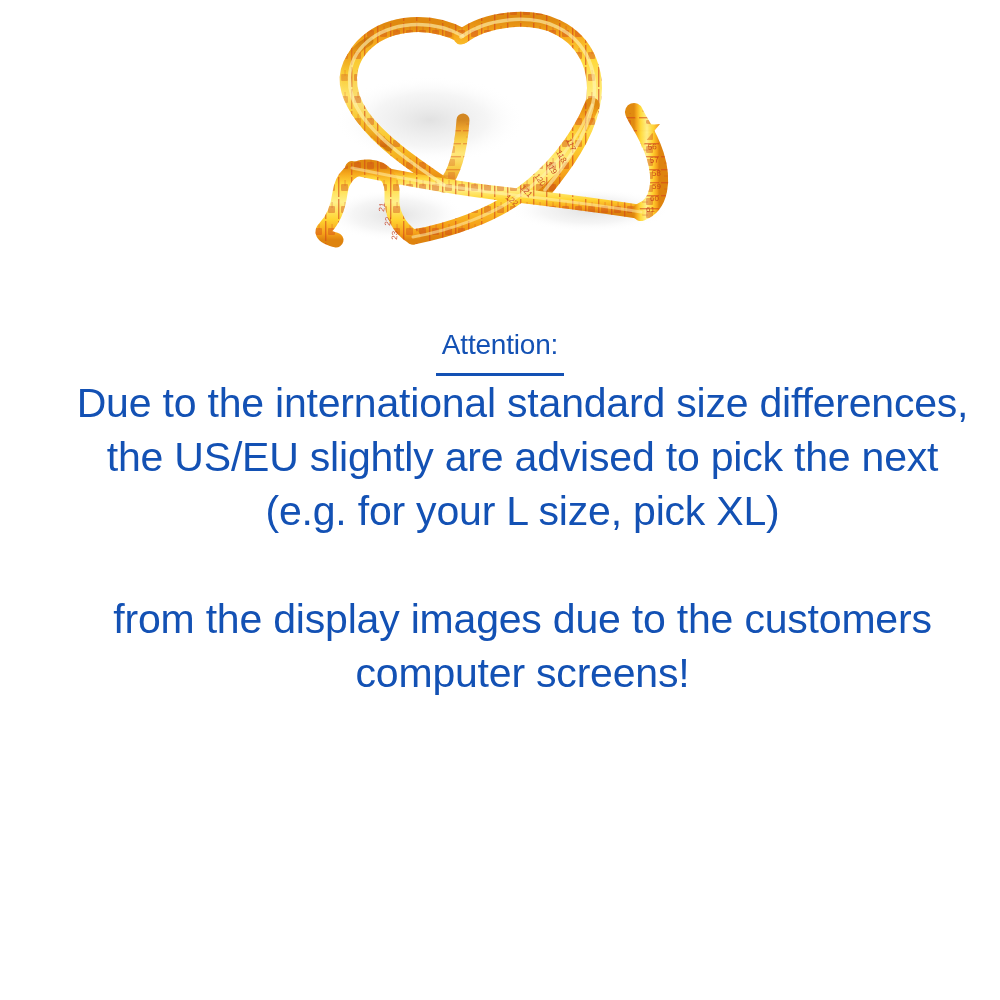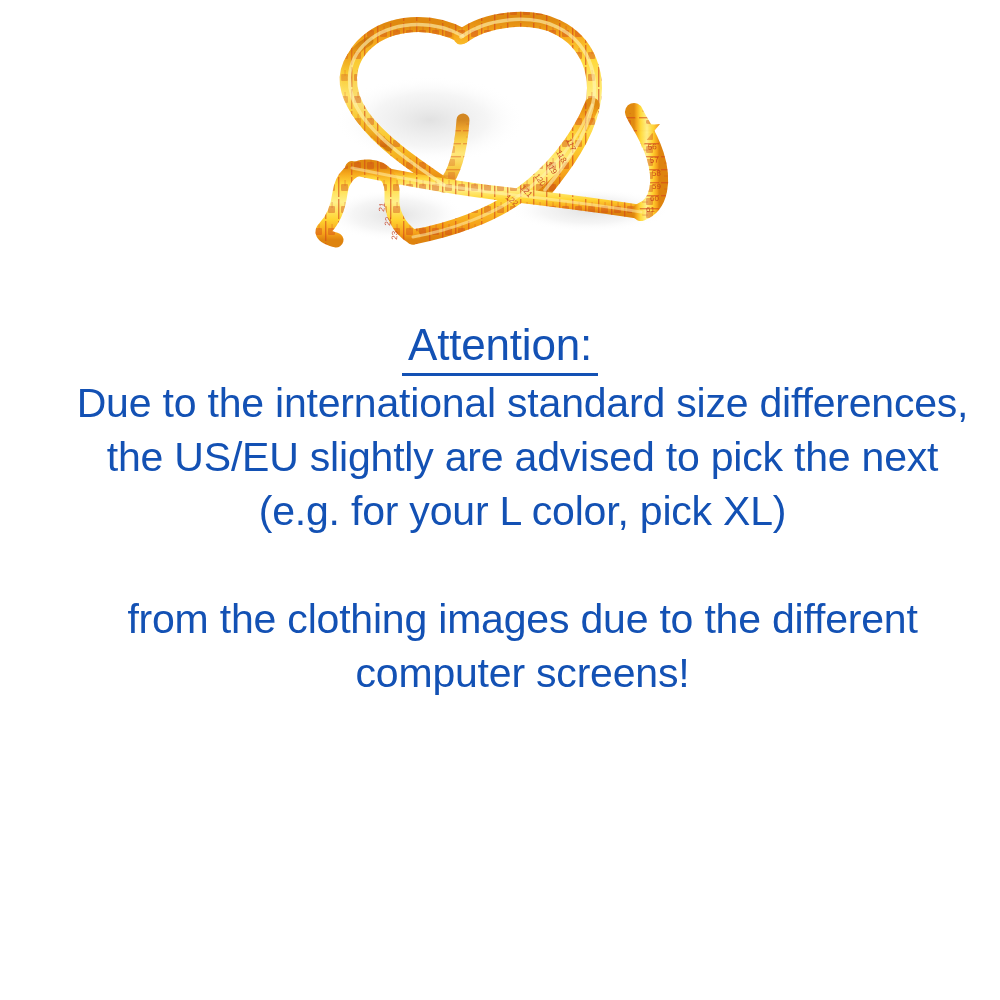--- a/index.html
+++ b/index.html
@@ -42,21 +42,21 @@
     width: 1000px;
     text-align: center;
     color: #1351b4;
     font-family: "Liberation Sans", sans-serif;
     font-size: 41px;
     line-height: 54px;
     letter-spacing: -0.2px;
   }
   .heading {
     display: block;
-    font-size: 44px;
+    font-size: 28px;
     line-height: 54px;
   }
   .heading .h-inner {
     display: inline-block;
     border-bottom: 3px solid #1351b4;
     padding: 0 6px 1px 6px;
   }
   .para {
     display: block;
     padding-left: 45px;
@@ -209,24 +209,24 @@
 
   <div class="textblock">
 
     <span class="heading">
       <span class="h-inner">Attention:</span>
     </span>
 
     <span class="para">
       <span class="line">Due to the international standard size differences,</span>
       <span class="line">the US/EU slightly are advised to pick the next</span>
-      <span class="line">(e.g. for your L color, pick XL)</span>
+      <span class="line">(e.g. for your L size, pick XL)</span>
     </span>
 
     <span class="spacer"></span>
 
     <span class="para">
-      <span class="line">from the clothing images due to the different</span>
+      <span class="line">from the display images due to the customers</span>
       <span class="line">computer screens!</span>
     </span>
 
   </div>
 </div>
 
 </body></html>

